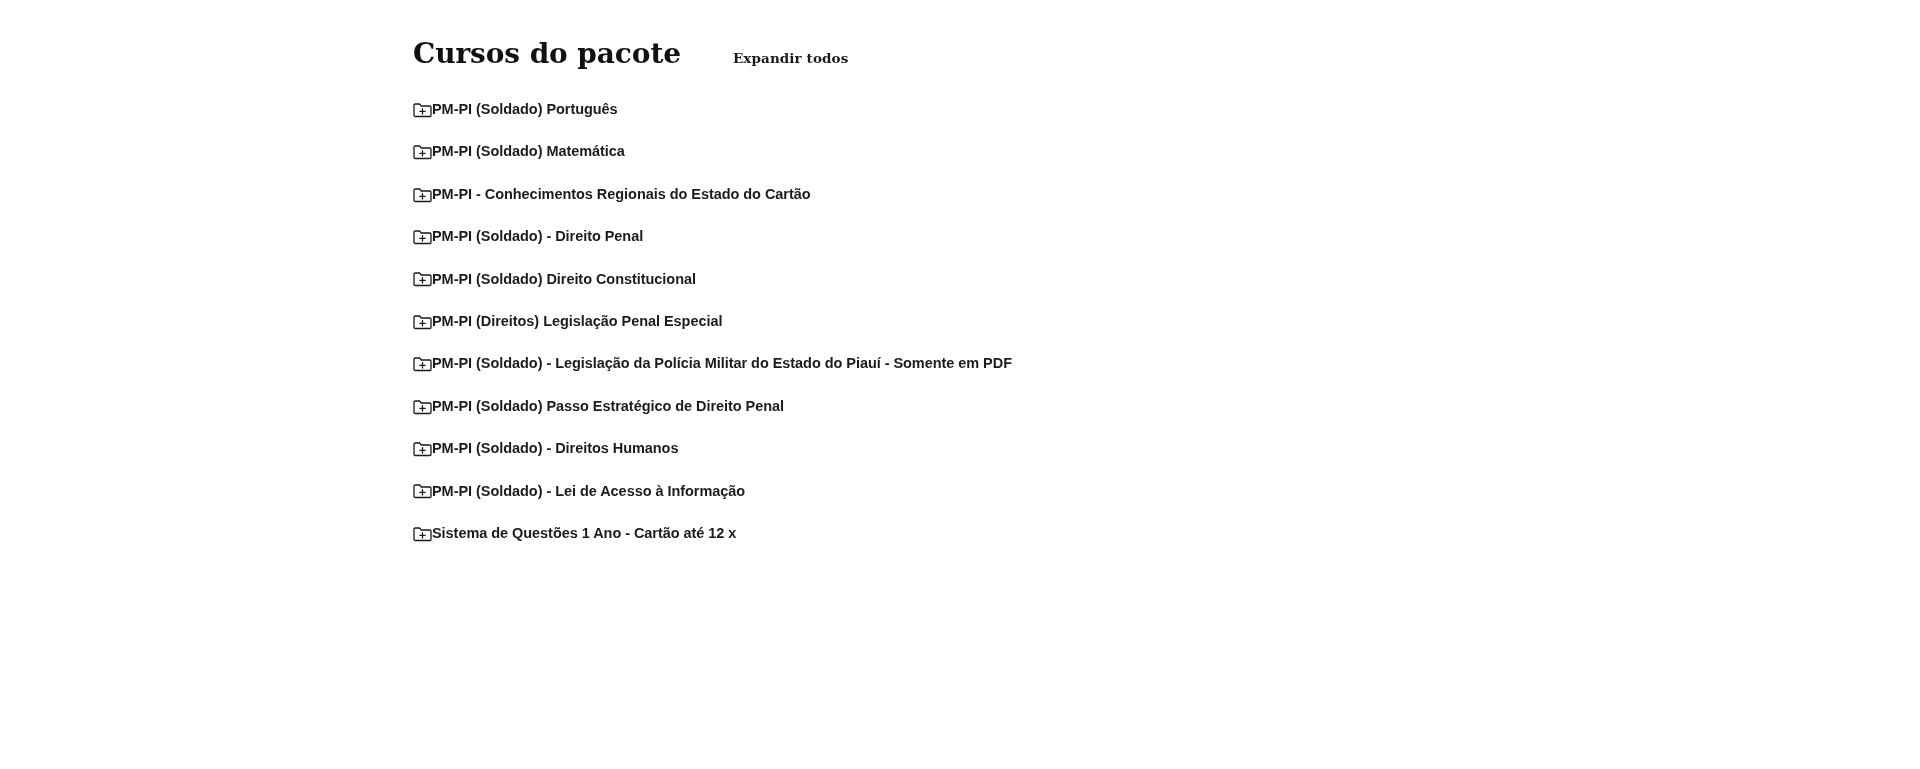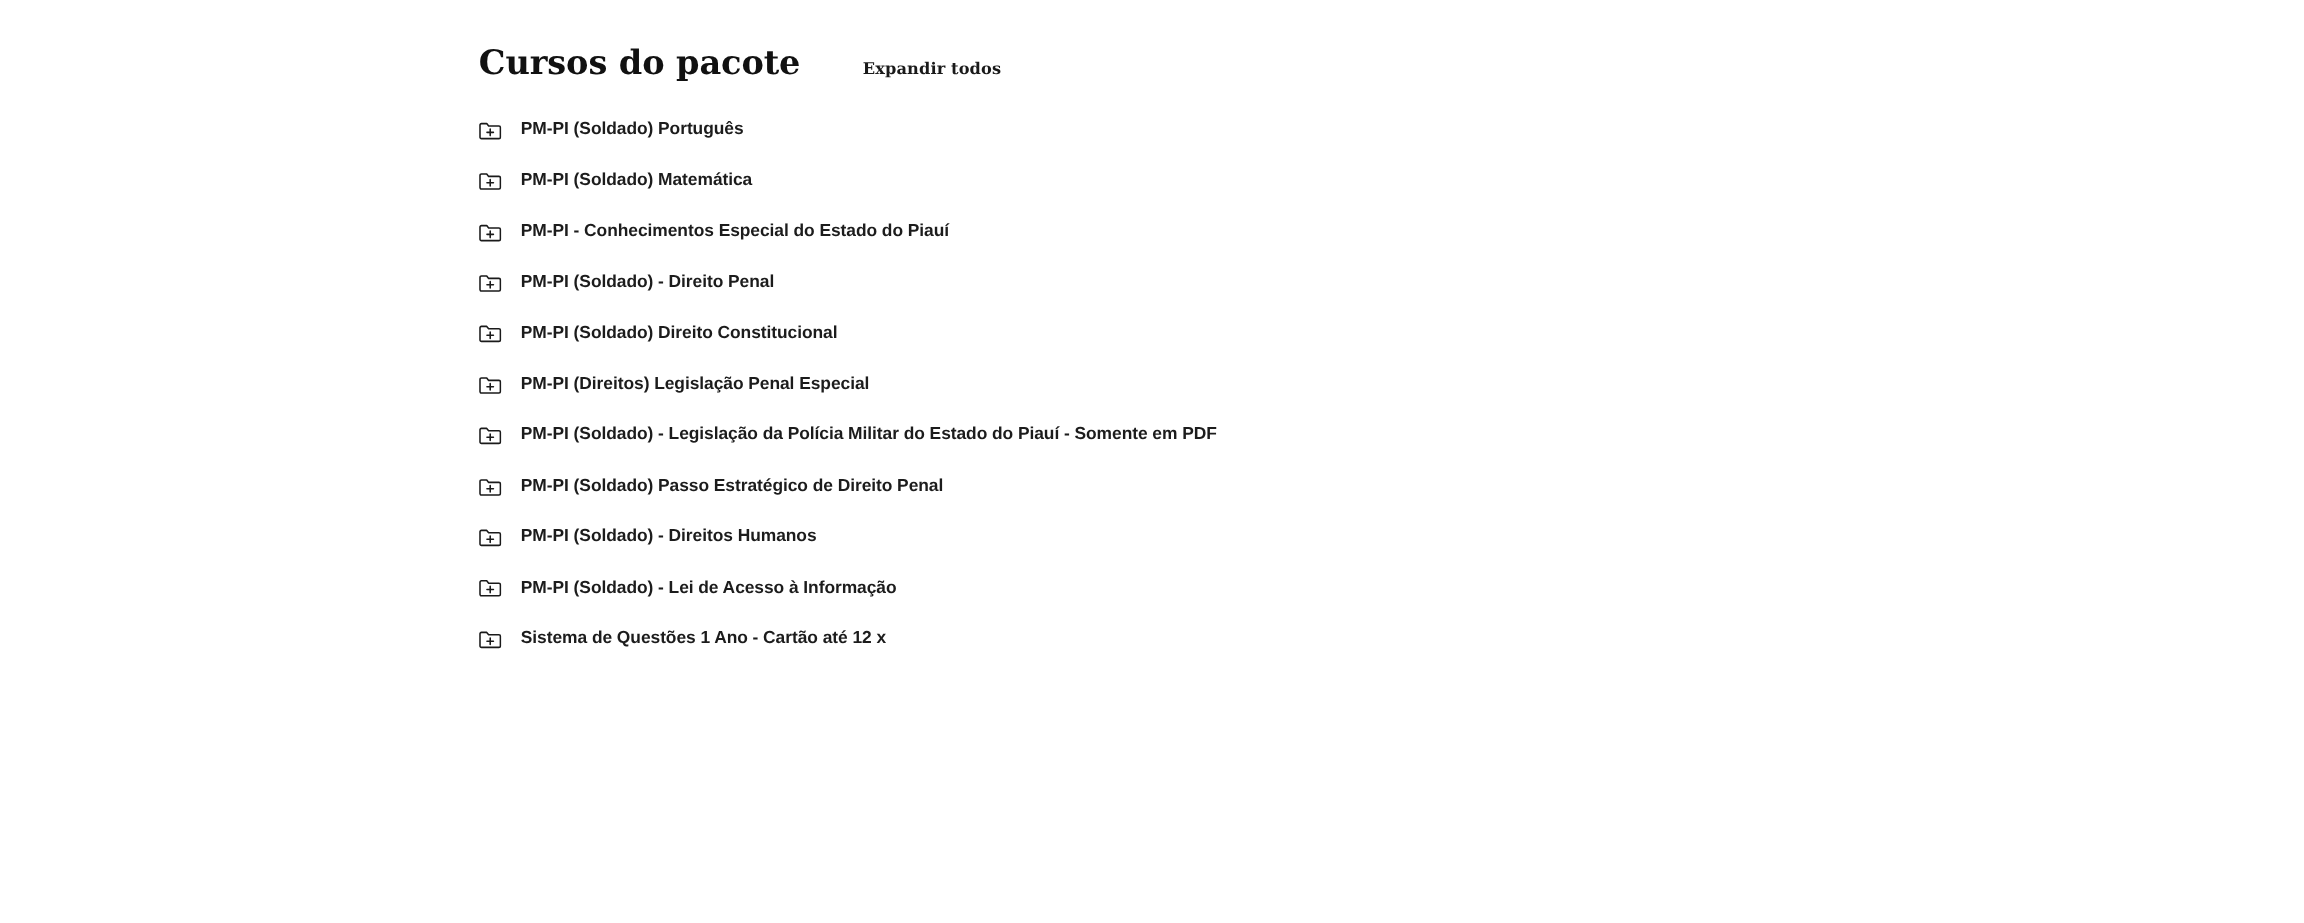--- a/index.html
+++ b/index.html
@@ -16,21 +16,21 @@
     -webkit-font-smoothing: antialiased;
   }
   .page {
     position: relative;
     width: 1920px;
     height: 769px;
     box-sizing: border-box;
   }
   .content {
     position: absolute;
-    left: 396px;
+    left: 410px;
     top: 0;
     width: 1100px;
   }
   .header-row {
     display: flex;
     align-items: baseline;
     gap: 52px;
     padding-top: 14px;
     padding-left: 3px;
   }
@@ -58,21 +58,20 @@
   }
   .course-list {
     list-style: none;
     margin: 0;
     padding: 0;
     margin-top: 18px;
   }
   .course-item {
     display: flex;
     align-items: center;
-    gap: 16px;
     height: 42.4px;
     cursor: pointer;
     padding-left: 3px;
   }
   .folder-icon {
     flex: 0 0 auto;
     width: 19px;
     height: 16px;
     display: block;
   }
@@ -116,21 +115,21 @@
         </span>
         <span class="course-label">PM-PI (Soldado) Matemática</span>
       </li>
       <li class="course-item">
         <span class="folder-icon">
           <svg viewBox="0 0 19 16" width="19" height="16" aria-hidden="true">
             <path d="M1 3.2 C1 2.5 1.5 2 2.2 2 H6.6 L8.2 4 H16.8 C17.5 4 18 4.5 18 5.2 V13.3 C18 14 17.5 14.5 16.8 14.5 H2.2 C1.5 14.5 1 14 1 13.3 Z" fill="none" stroke="#1a1a1a" stroke-width="1.3" stroke-linejoin="round"></path>
             <path d="M9.5 6.6 V12 M6.8 9.3 H12.2" stroke="#1a1a1a" stroke-width="1.3" stroke-linecap="round"></path>
           </svg>
         </span>
-        <span class="course-label">PM-PI - Conhecimentos Especial do Estado do Piauí</span>
+        <span class="course-label">PM-PI - Conhecimentos Regionais do Estado do Cartão</span>
       </li>
       <li class="course-item">
         <span class="folder-icon">
           <svg viewBox="0 0 19 16" width="19" height="16" aria-hidden="true">
             <path d="M1 3.2 C1 2.5 1.5 2 2.2 2 H6.6 L8.2 4 H16.8 C17.5 4 18 4.5 18 5.2 V13.3 C18 14 17.5 14.5 16.8 14.5 H2.2 C1.5 14.5 1 14 1 13.3 Z" fill="none" stroke="#1a1a1a" stroke-width="1.3" stroke-linejoin="round"></path>
             <path d="M9.5 6.6 V12 M6.8 9.3 H12.2" stroke="#1a1a1a" stroke-width="1.3" stroke-linecap="round"></path>
           </svg>
         </span>
         <span class="course-label">PM-PI (Soldado) - Direito Penal</span>
       </li>

